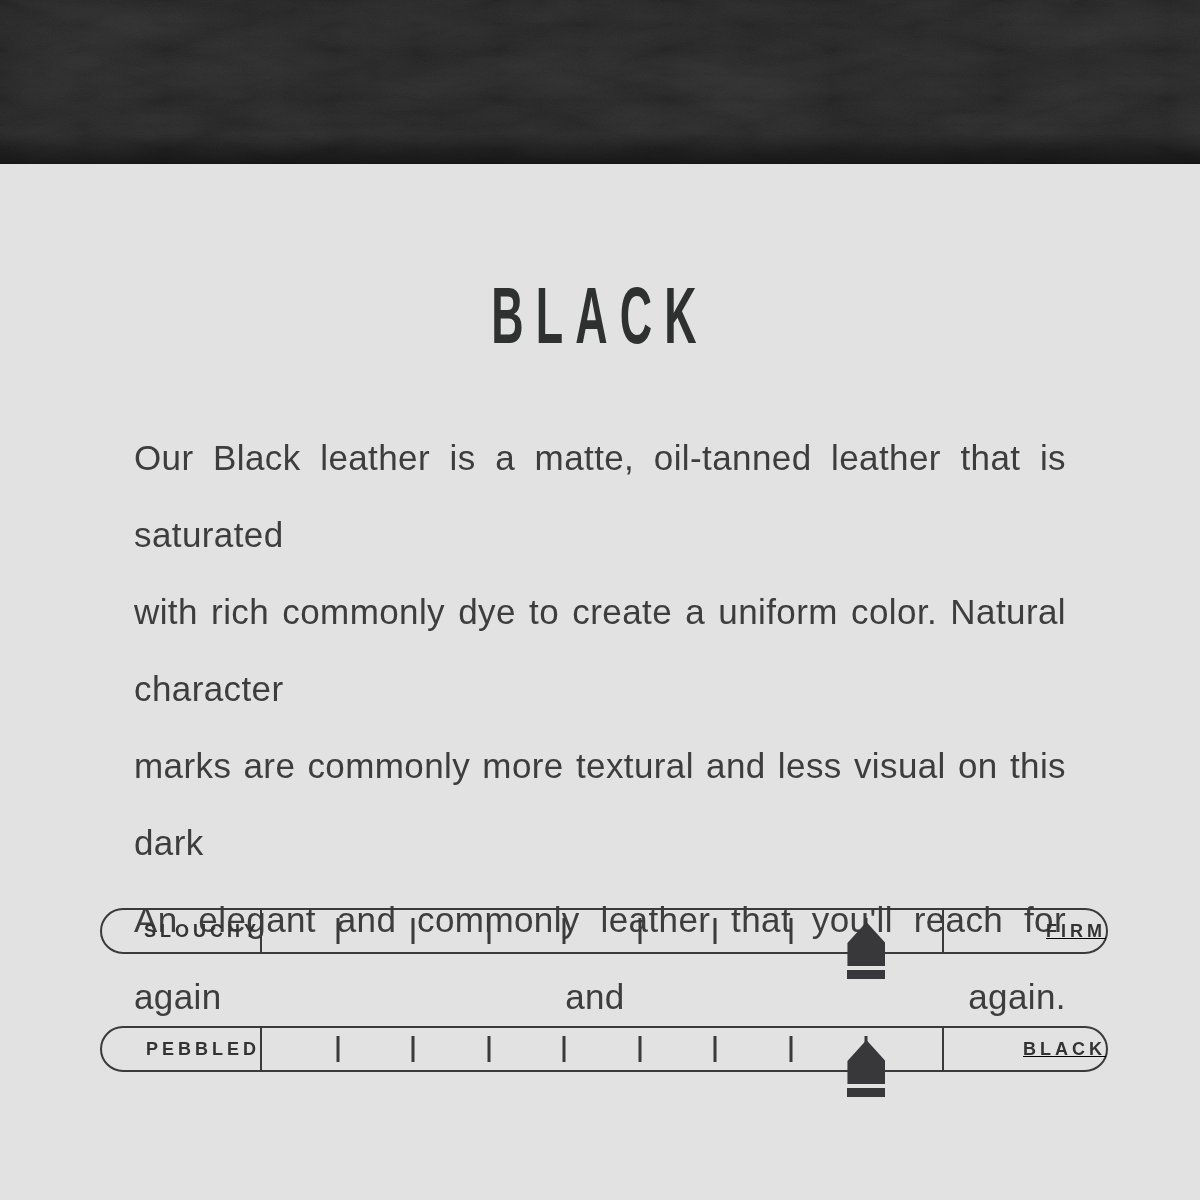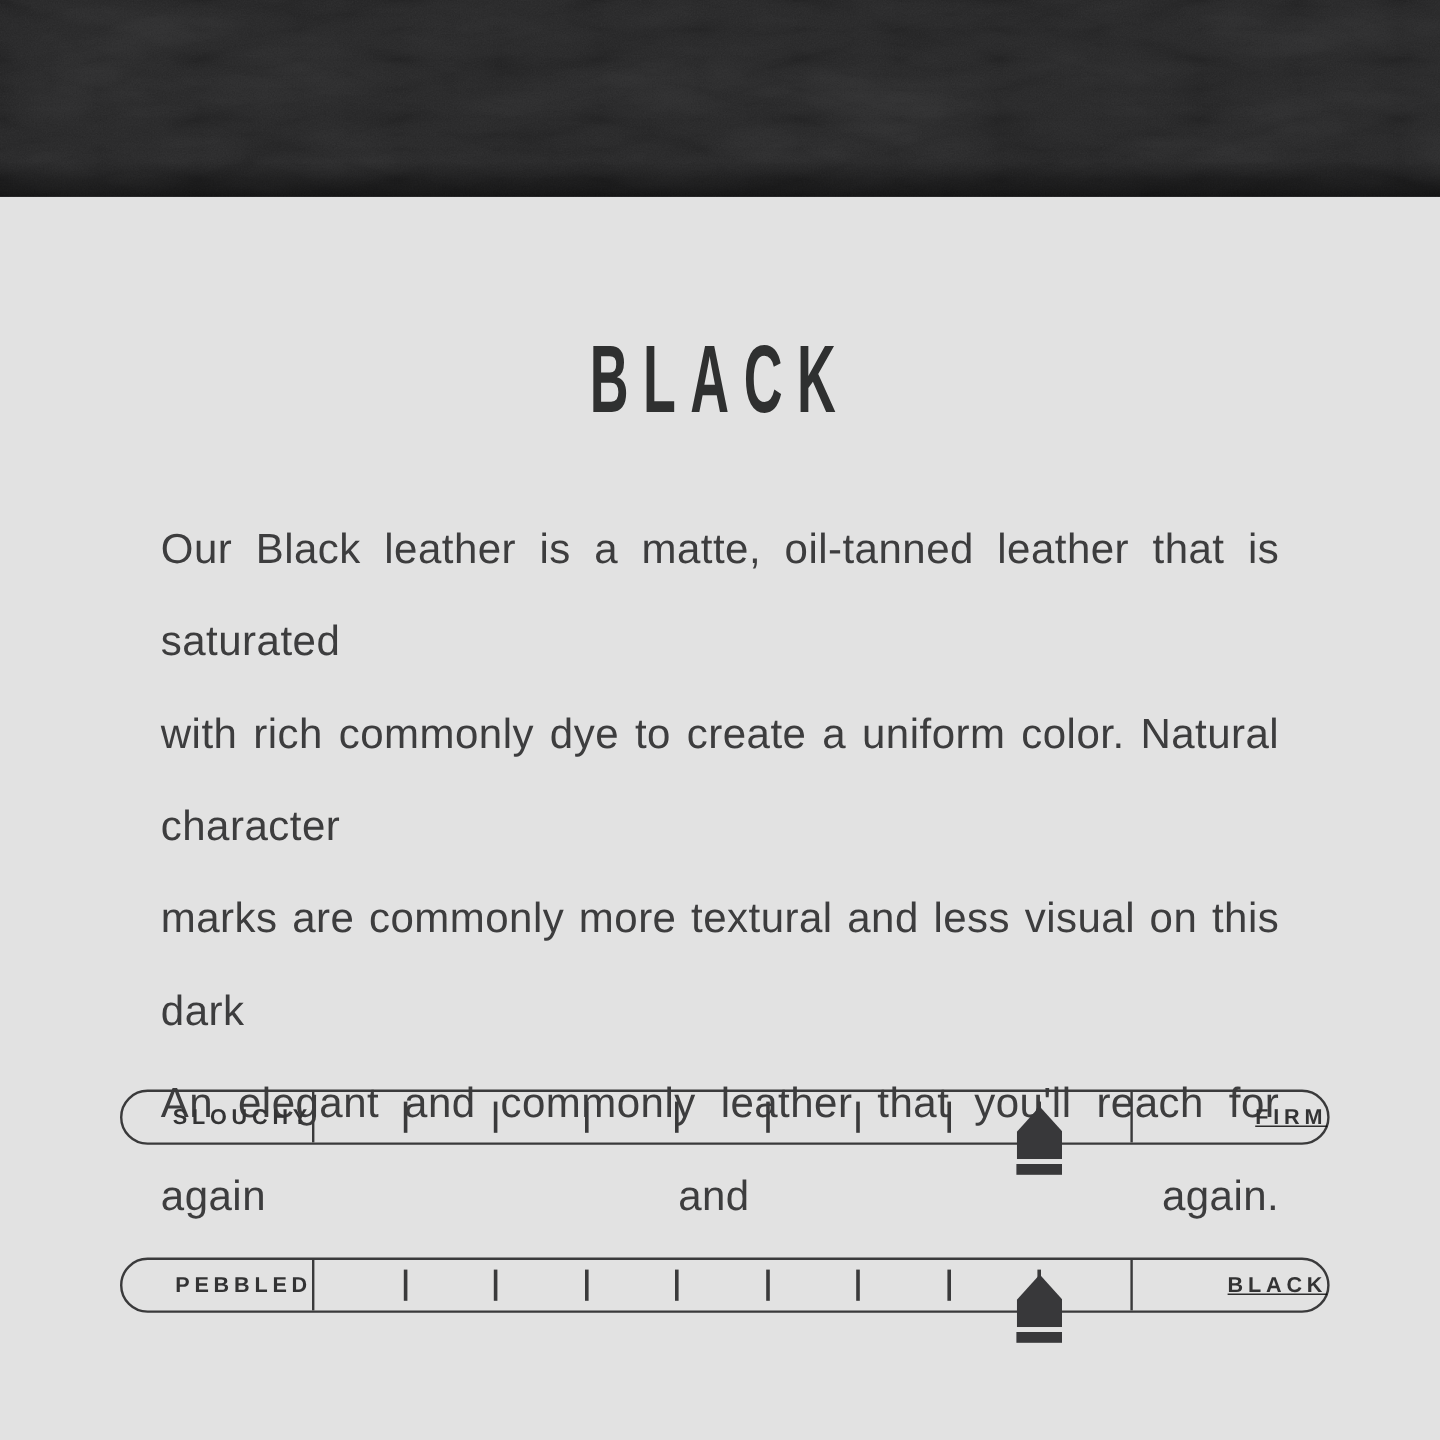--- a/index.html
+++ b/index.html
@@ -174,21 +174,21 @@
         <div class="tick" style="left: 55.5556%;"></div>
         <div class="tick" style="left: 66.6667%;"></div>
         <div class="tick" style="left: 77.7778%;"></div>
         <div class="tick" style="left: 88.8889%;"></div>
       </div>
     <div class="cell right">
       <span>FIRM</span>
     </div>
   </div>
 
-  <div class="slider" style="top:1048px">
+  <div class="slider" style="top:1026px">
     <div class="cell left">
       <span>PEBBLED</span>
     </div>
     <div class="track">
       <div class="marker" style="left: 88.8889%;">
         <div class="marker-head"></div>
         <div class="marker-strip"></div>
       </div>
     <div class="tick" style="left: 11.1111%;"></div>
         <div class="tick" style="left: 22.2222%;"></div>

